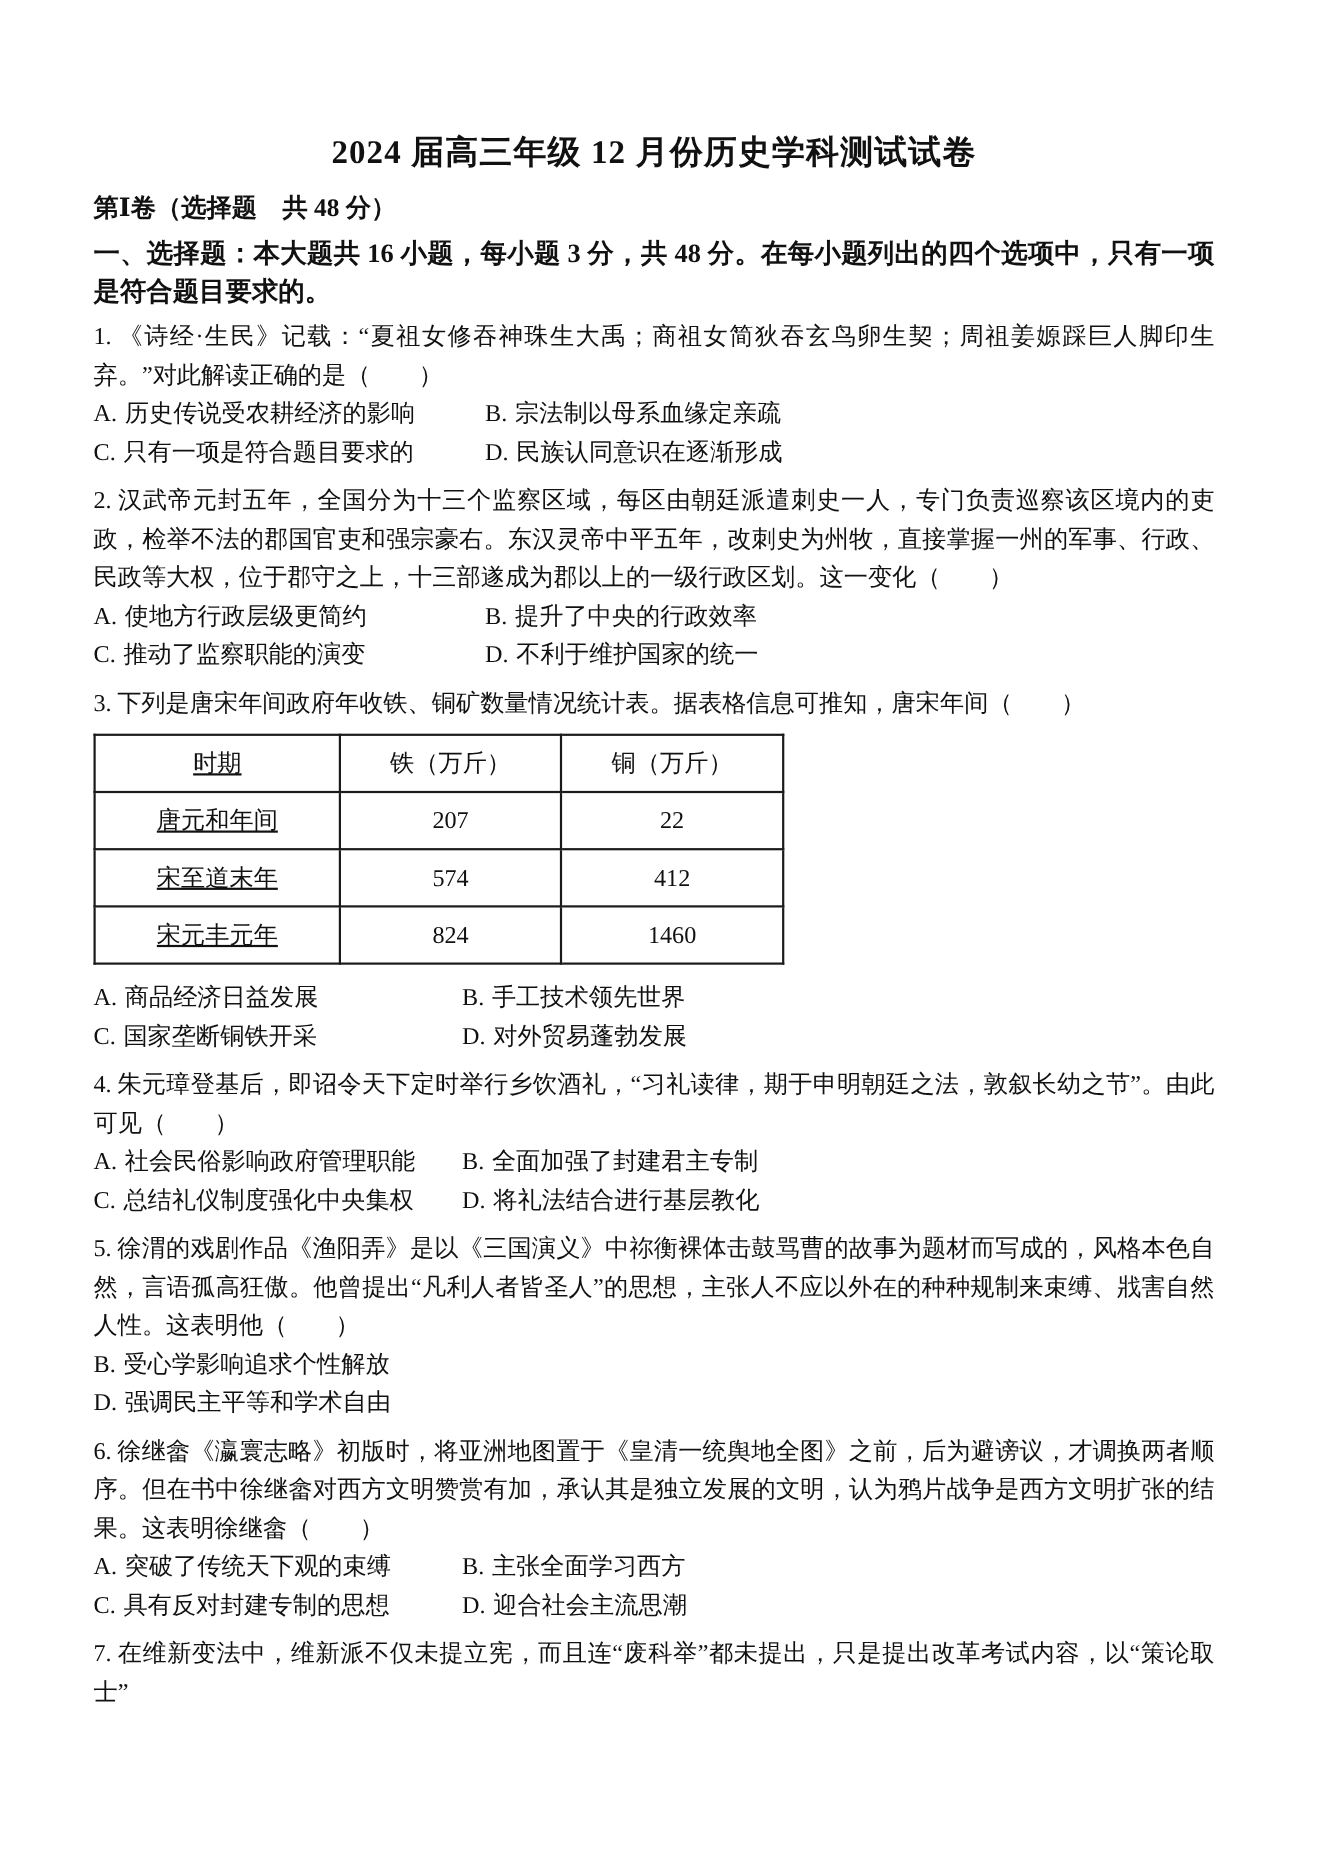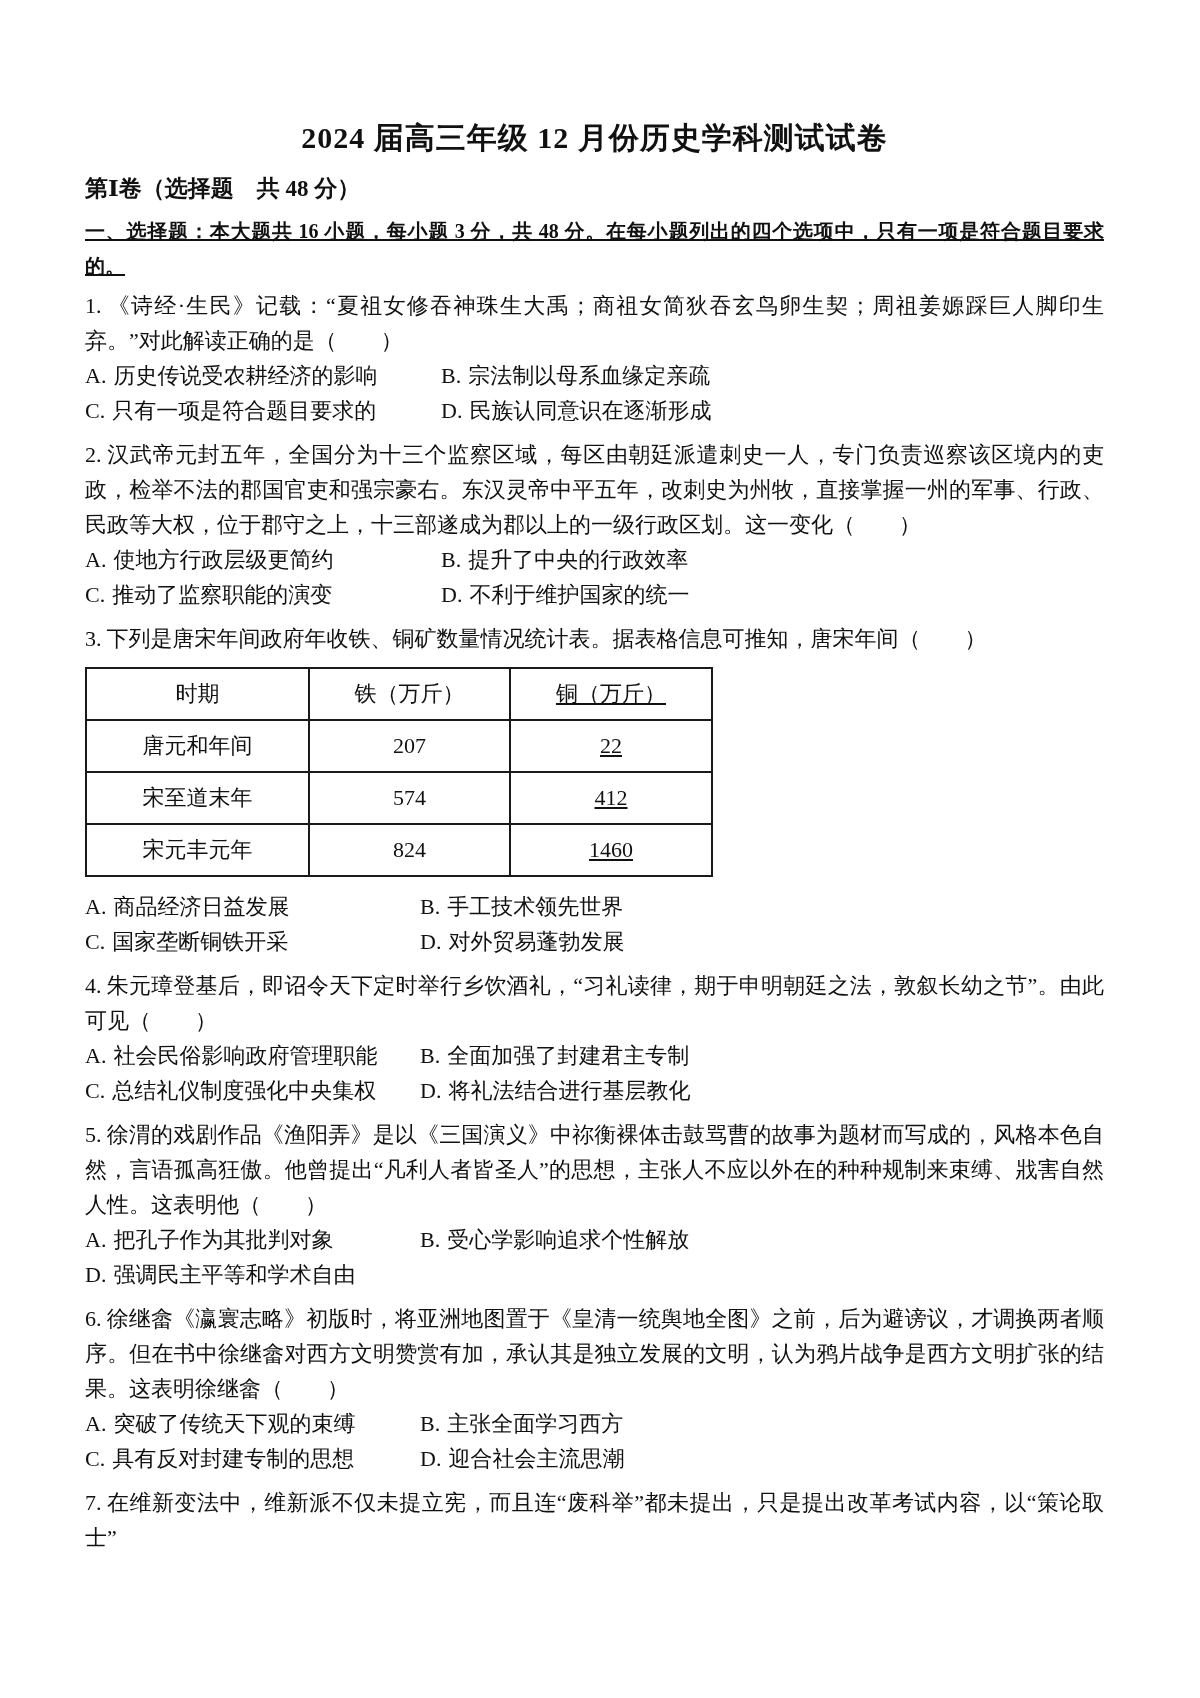--- a/index.html
+++ b/index.html
@@ -12,43 +12,43 @@
   .page { padding: 118px 96px 0 85px; }
   .title {
     text-align: center; font-size: 30px; font-weight: bold;
     letter-spacing: 1px; margin-bottom: 14px; white-space: nowrap;
   }
   .subtitle {
     text-align: left; font-size: 23px; font-weight: bold;
     margin-bottom: 10px;
   }
   .instructions {
-    font-size: 20px; font-weight: bold; line-height: 35px;
-    text-align: justify; margin-bottom: 4px; text-decoration: underline;
+    font-size: 24px; font-weight: bold; line-height: 35px;
+    text-align: justify; margin-bottom: 4px;
   }
   .question { margin-bottom: 9px; }
   .stem {
     font-size: 22px; line-height: 35px; text-align: justify;
   }
   .q-num { margin-right: 5px; }
   .opt-row {
     display: grid; font-size: 22px; line-height: 35px;
   }
   .cols-wide { grid-template-columns: 356px 1fr; }
   .cols-narrow { grid-template-columns: 335px 1fr; }
   .opt-label { margin-right: 7px; }
   table.stats {
     border-collapse: collapse; margin: 11px 0 12px 0;
     width: 628px; table-layout: fixed;
   }
   table.stats td {
     border: 2px solid #1a1a1a; height: 52px;
     text-align: center; vertical-align: middle; font-size: 22px;
   }
-  td.c1 { width: 200px; } td.c2 { width: 180px; } td.c3 { width: 181px; text-decoration: underline; }
+  td.c1 { width: 200px; text-decoration: underline; } td.c2 { width: 180px; } td.c3 { width: 181px; }
 </style>
 </head>
 <body>
 
 <div class="page">
 
   <h1 class="title">2024 届高三年级 12 月份历史学科测试试卷</h1>
   <h2 class="subtitle">第Ⅰ卷（选择题　共 48 分）</h2>
   <p class="instructions">一、选择题：本大题共 16 小题，每小题 3 分，共 48 分。在每小题列出的四个选项中，只有一项是符合题目要求的。</p>
 
@@ -122,21 +122,20 @@
     </div>
     <div class="opt-row cols-narrow">
       <span><span class="opt-label">C.</span><span>总结礼仪制度强化中央集权</span></span>
       <span><span class="opt-label">D.</span><span>将礼法结合进行基层教化</span></span>
     </div>
   </div>
 
   <div class="question">
     <p class="stem"><span class="q-num">5.</span><span>徐渭的戏剧作品《渔阳弄》是以《三国演义》中祢衡裸体击鼓骂曹的故事为题材而写成的，风格本色自然，言语孤高狂傲。他曾提出“凡利人者皆圣人”的思想，主张人不应以外在的种种规制来束缚、戕害自然人性。这表明他（　　）</span></p>
     <div class="opt-row cols-narrow">
-      <span><span class="opt-label">A.</span><span>把孔子作为其批判对象</span></span>
       <span><span class="opt-label">B.</span><span>受心学影响追求个性解放</span></span>
     </div>
     <div class="opt-row cols-narrow">
       <span><span class="opt-label">D.</span><span>强调民主平等和学术自由</span></span>
     </div>
   </div>
 
   <div class="question">
     <p class="stem"><span class="q-num">6.</span><span>徐继畲《瀛寰志略》初版时，将亚洲地图置于《皇清一统舆地全图》之前，后为避谤议，才调换两者顺序。但在书中徐继畲对西方文明赞赏有加，承认其是独立发展的文明，认为鸦片战争是西方文明扩张的结果。这表明徐继畲（　　）</span></p>
     <div class="opt-row cols-narrow">

